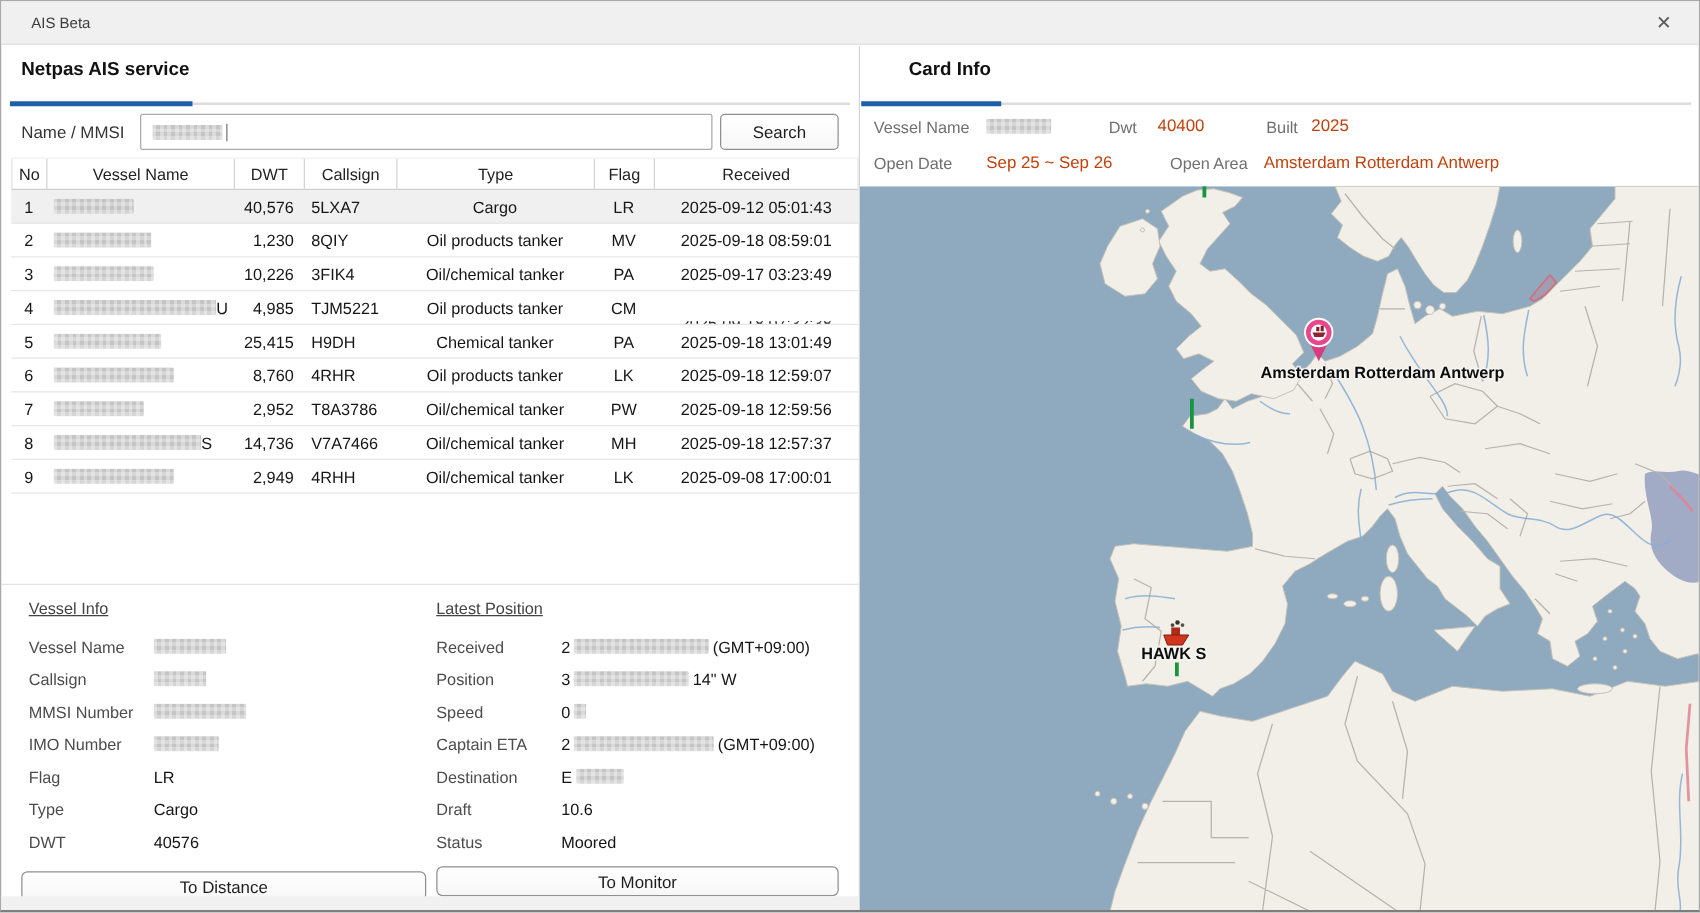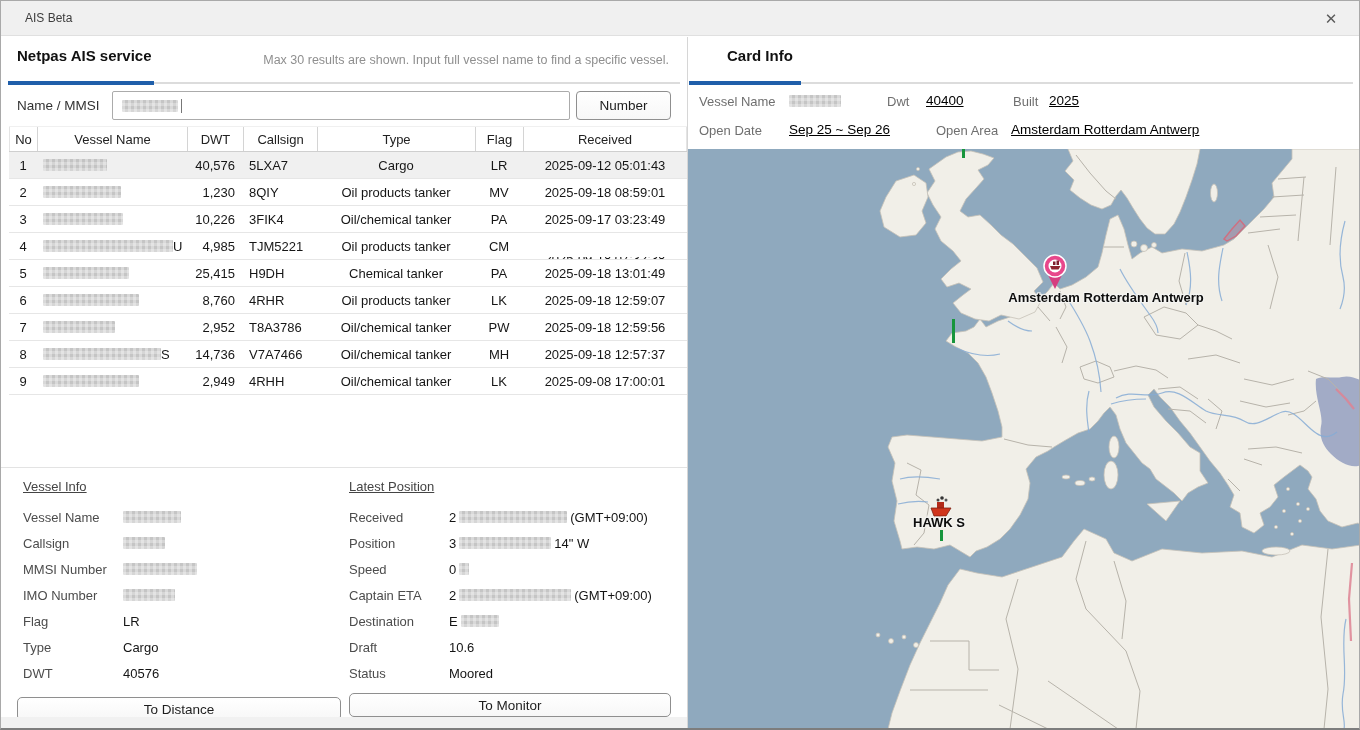--- a/index.html
+++ b/index.html
@@ -53,21 +53,21 @@
             repeating-linear-gradient(0deg, #d2d2d2 0 3px, #bfbfbf 3px 6px);
           opacity:.9; }
   
   .section-line { left:0; top:466px; width:686px; height:1px; background:#e3e3e3; }
   .sec-head { font-size:13px; color:#444; text-decoration:underline; }
   .ifield { position:absolute; height:18px; display:flex; align-items:center; font-size:13px; }
   .ifield .lbl { width:100px; color:#4c4c4c; flex:none; }
   .ifield .val { color:#141414; display:flex; align-items:center; gap:3px; }
   
   .ci-lbl { font-size:13px; color:#6f6f6f; }
-  .ci-val { font-size:13.5px; color:#000000;text-decoration:underline; }
+  .ci-val { font-size:13.5px; color:#c2410c; }
   
   .footer-strip { left:0; top:716px; width:686px; height:12px; background:#f1f1f1; }
   
   .map { left:687px; top:148px; width:673px; height:580px; }
   .map svg { display:block; }
   .sea { fill:var(--sea,#8fa9be); }
   .land { fill:var(--land,#f1efe8); stroke:var(--coast,#c6c2b8); stroke-width:0.8; }
   .brd { fill:none; stroke:var(--border,#b7b3aa); stroke-width:1; }
   .riv { fill:none; stroke:var(--river,#86abd5); stroke-width:1.2; opacity:.85; }
   .pinkline { fill:none; stroke:var(--pink,#de8293); stroke-width:2.2; opacity:.85; }
@@ -83,30 +83,29 @@
 <div class="window">
 
   <div class="abs titlebar">
     <div class="abs title">AIS Beta</div>
     <div class="abs close-btn">✕</div>
   </div>
 
   <div class="abs divider-v"></div>
 
   <div class="abs tab-title" style="left:16px; top:46px;">Netpas AIS service</div>
-  <div class="abs notice" style="right:690px; top:52px;">Max 30 results are shown. Input full vessel name to find a specific vessel.</div>
   <div class="abs underline-gray" style="left:7px; top:81px; width:672px;"></div>
   <div class="abs underline-blue" style="left:7px; top:80px; width:146px;"></div>
 
   <div class="abs search-label" style="left:16px; top:97px;">Name / MMSI</div>
   <div class="abs search-input">
     <span class="mask" style="width: 56px;"></span>
     <span class="cursor-bar"></span>
   </div>
-  <div class="abs btn" style="left:575px; top:90px; width:95px; height:29px;">Number</div>
+  <div class="abs btn" style="left:575px; top:90px; width:95px; height:29px;">Search</div>
 
   <div class="abs vtable">
     <div class="vhead" id="thead">
         <div class="hc" style="width: 28px;">No</div>
         <div class="hc" style="width: 150px;">Vessel Name</div>
         <div class="hc" style="width: 56px;">DWT</div>
         <div class="hc" style="width: 74px;">Callsign</div>
         <div class="hc" style="width: 158px;">Type</div>
         <div class="hc" style="width: 48px;">Flag</div>
         <div class="hc" style="width: 164px;">Received</div>

